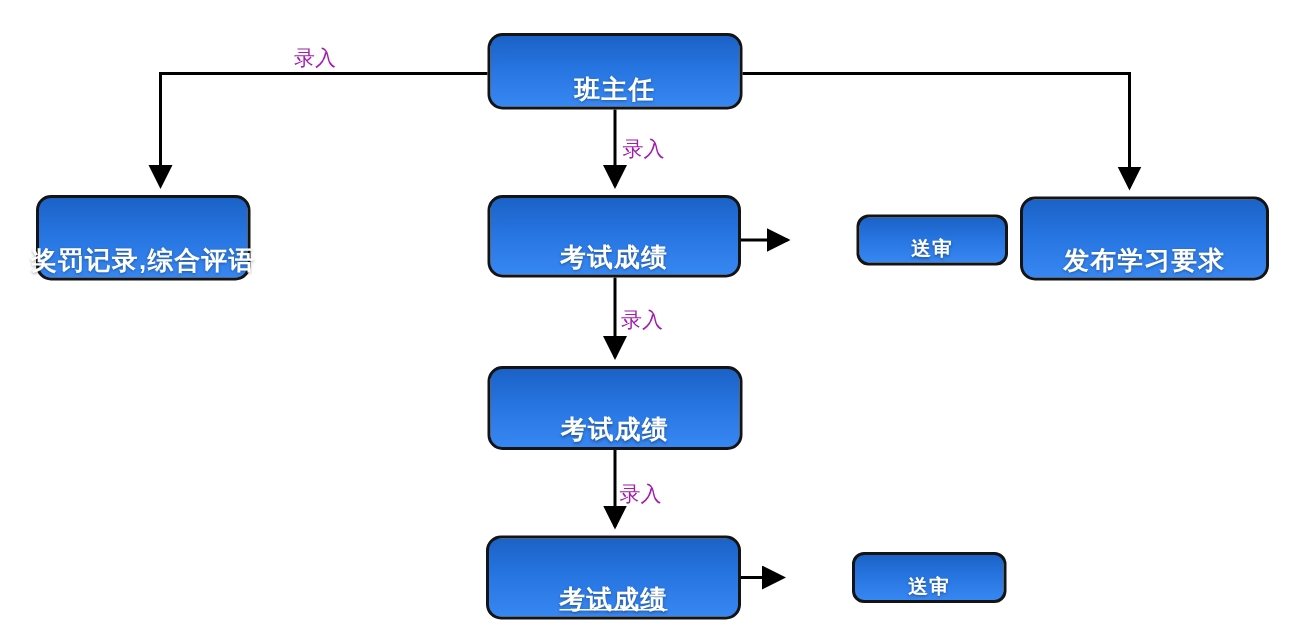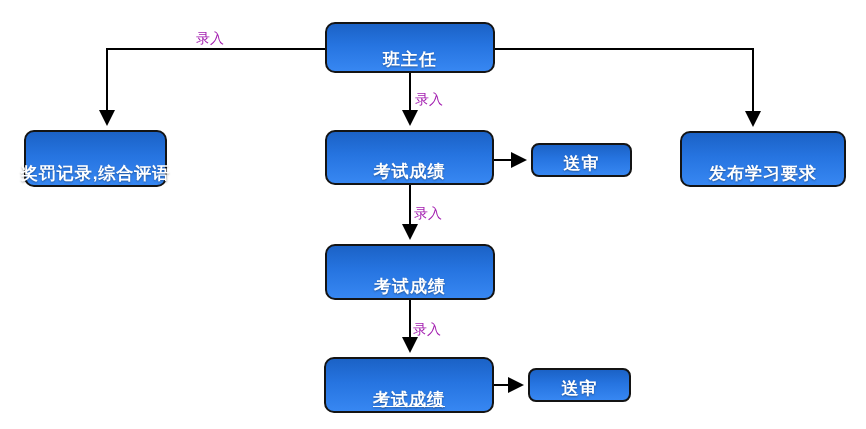--- a/index.html
+++ b/index.html
@@ -32,22 +32,23 @@
     border: 2px solid #141414;
     border-radius: 10px;
     color: #ffffff;
     font-weight: bold;
     font-size: 17px;
     text-shadow: 0 1px 2px rgba(0,0,0,0.35);
     letter-spacing: 1px;
     white-space: nowrap;
   }
   .node.small {
-    font-size: 17px;
+    font-size: 13px;
     border-radius: 8px;
+    margin-left: 40px;
   }
   .edge-label {
     position: absolute;
     color: #a21caf;
     font-size: 14px;
     line-height: 1;
     white-space: nowrap;
   }
   
   #node-teacher        { left: 325px; top:  22px; width: 170px; height: 51px; }

